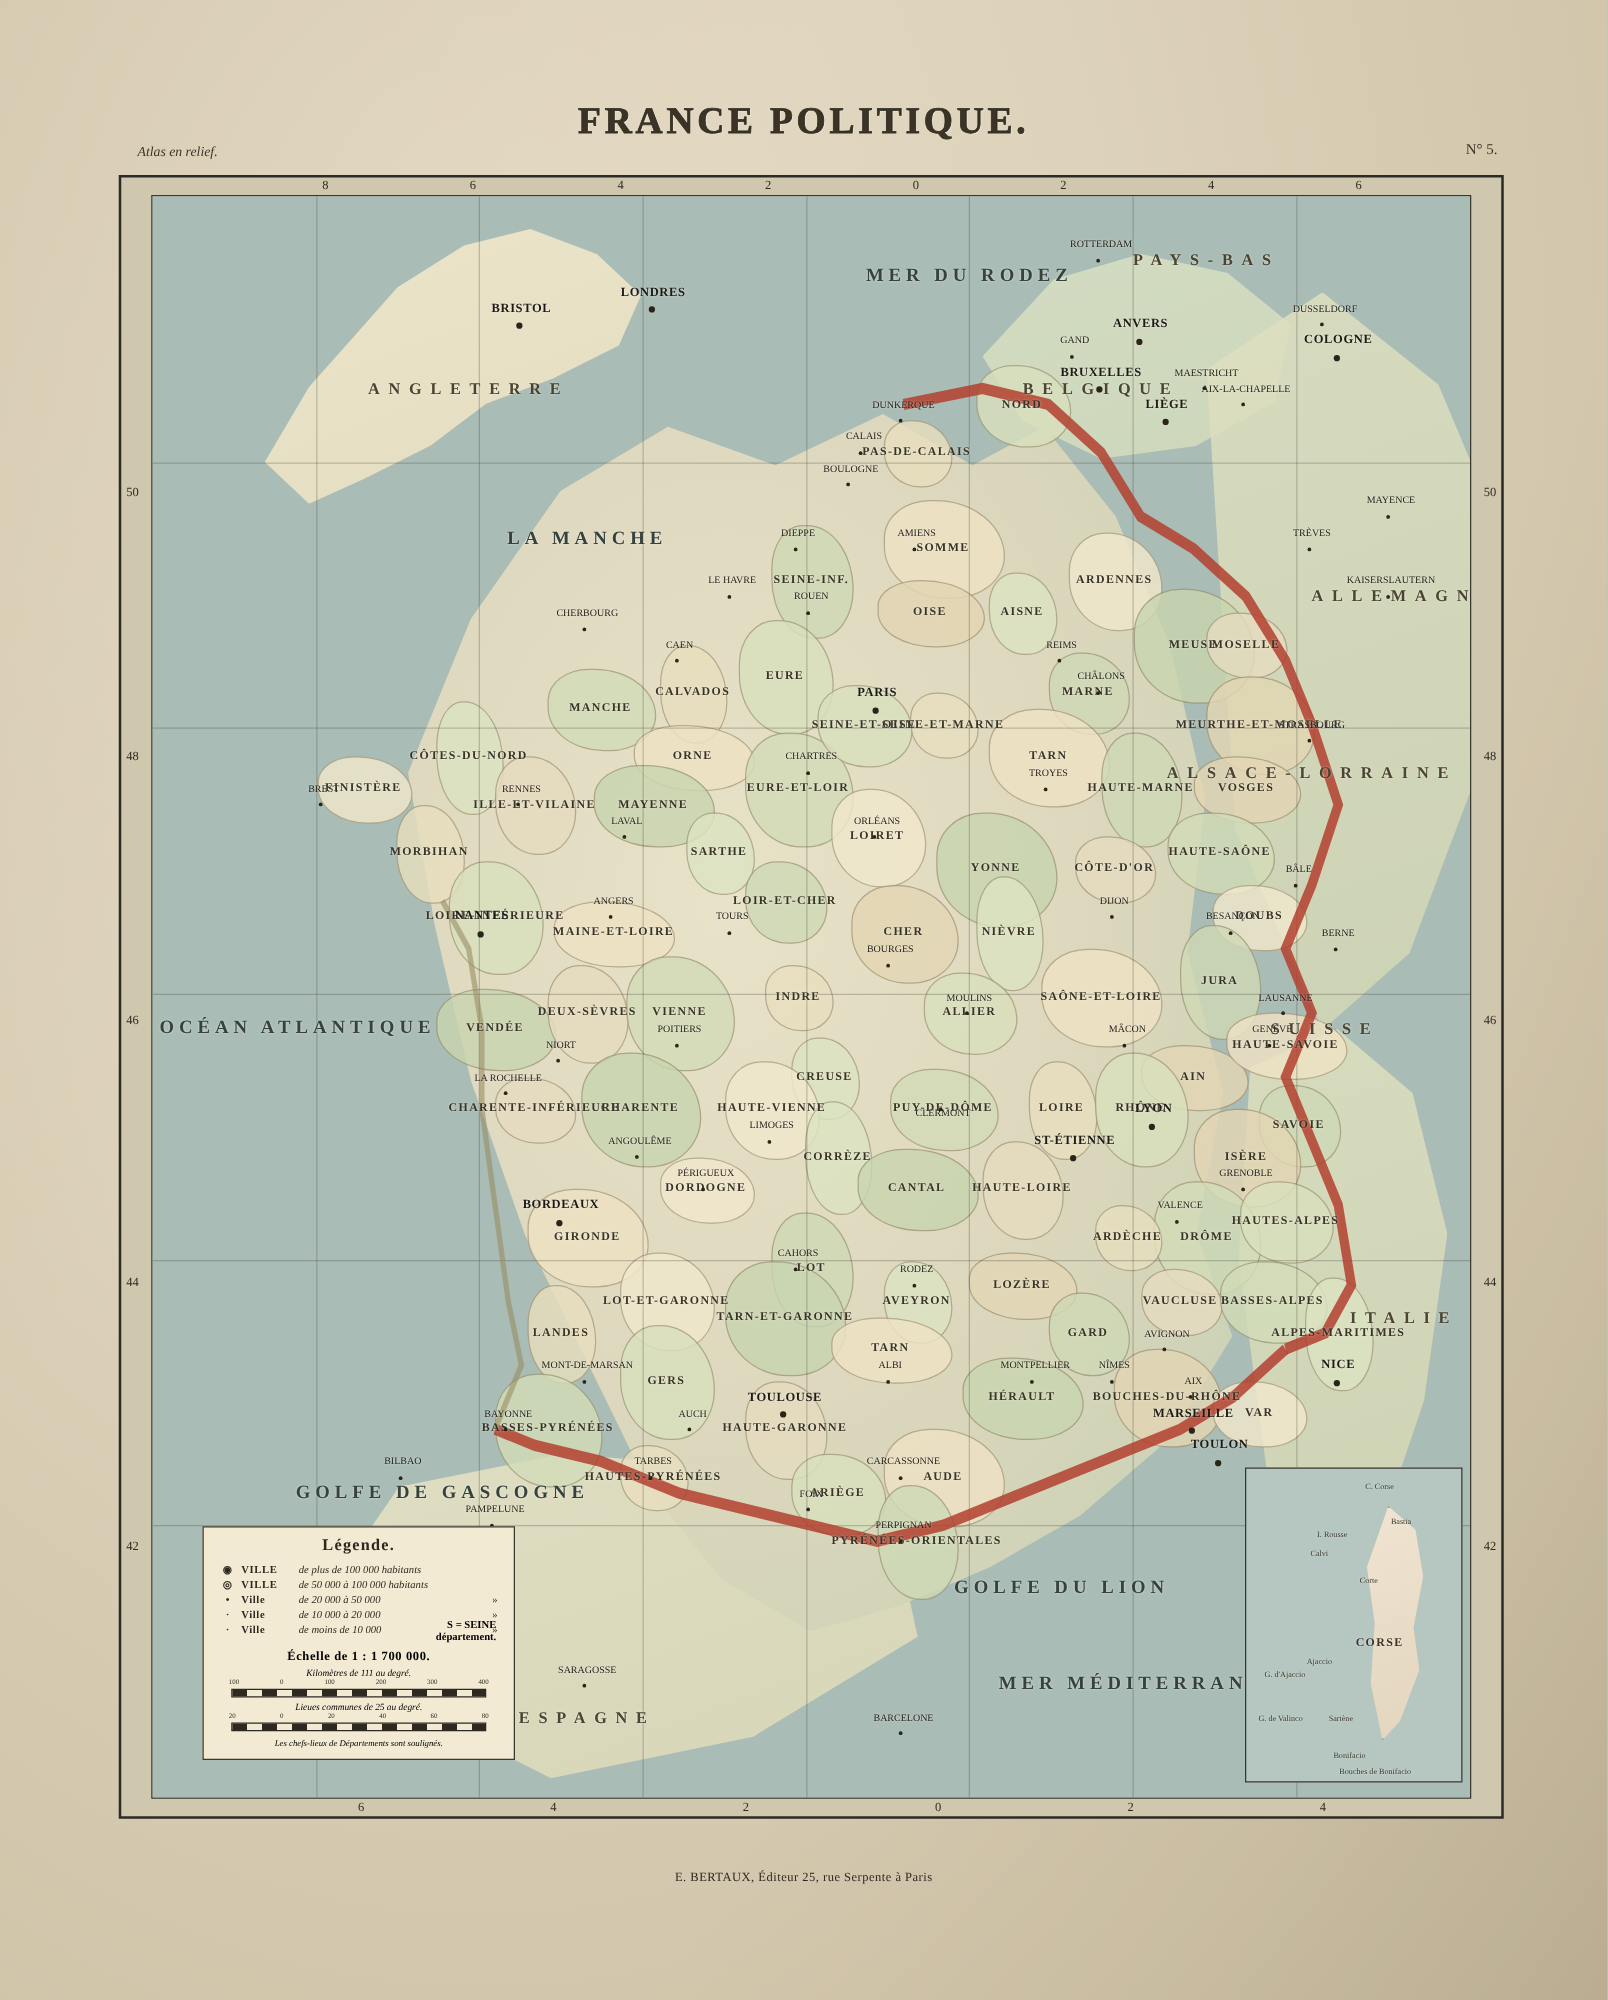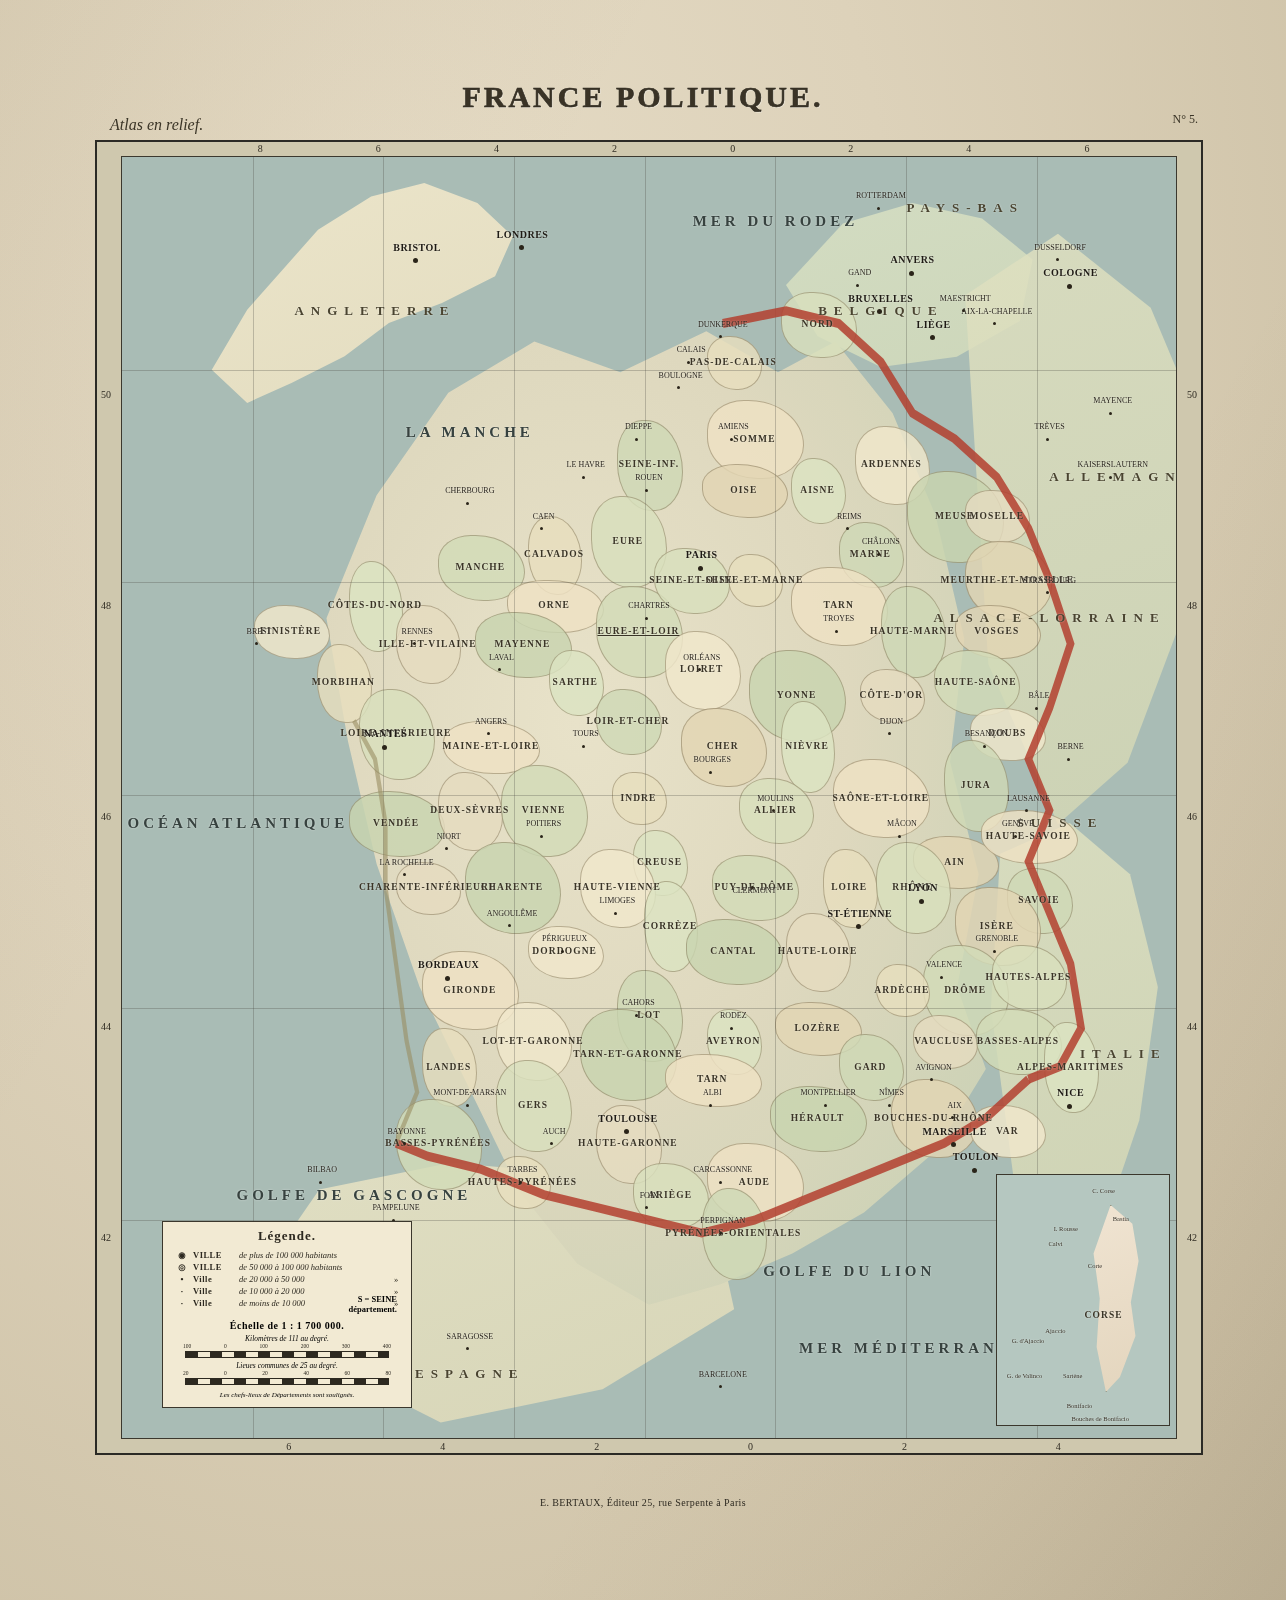--- a/index.html
+++ b/index.html
@@ -25,21 +25,21 @@
   }
   .title{
     position:absolute;left:0;right:0;top:80px;text-align:center;
     font-family:"Liberation Serif", serif;
     font-size:30px;font-weight:bold;letter-spacing:3px;
     color:#3a3326;
     -webkit-text-stroke:0.6px #2e2a20;
     text-shadow:1px 1px 0 rgba(255,255,255,.35);
   }
   .atlas-label{
-    position:absolute;left:110px;top:116px;font-size:16px;color:#3b3527;font-style:italic;
+    position:absolute;left:110px;top:116px;font-size:11px;color:#3b3527;font-style:italic;
   }
   .sheet-no{
     position:absolute;right:88px;top:112px;font-size:12px;color:#3b3527;
   }
   .map-frame{
     position:absolute;left:95px;top:140px;width:1108px;height:1315px;
     border:2px solid #2b2a25;
     box-sizing:border-box;
     background:#cfc8ae;
   }
@@ -363,21 +363,21 @@
         <div class="ml dept" style="left: 34%; top: 32%;">MANCHE</div>
         <div class="ml dept" style="left: 41%; top: 31%;">CALVADOS</div>
         <div class="ml dept" style="left: 48%; top: 30%;">EURE</div>
         <div class="ml dept" style="left: 41%; top: 35%;">ORNE</div>
         <div class="ml dept" style="left: 71%; top: 31%;">MARNE</div>
         <div class="ml dept" style="left: 84%; top: 33%;">MEURTHE-ET-MOSELLE</div>
         <div class="ml dept" style="left: 24%; top: 35%;">CÔTES-DU-NORD</div>
         <div class="ml dept" style="left: 16%; top: 37%;">FINISTÈRE</div>
         <div class="ml dept" style="left: 38%; top: 38%;">MAYENNE</div>
         <div class="ml dept" style="left: 29%; top: 38%;">ILLE-ET-VILAINE</div>
-        <div class="ml dept" style="left: 49%; top: 37%; text-decoration: underline;">EURE-ET-LOIR</div>
+        <div class="ml dept" style="left: 49%; top: 37%;">EURE-ET-LOIR</div>
         <div class="ml dept" style="left: 60%; top: 33%;">SEINE-ET-MARNE</div>
         <div class="ml dept" style="left: 54%; top: 33%;">SEINE-ET-OISE</div>
         <div class="ml dept" style="left: 68%; top: 35%;">TARN</div>
         <div class="ml dept" style="left: 75%; top: 37%;">HAUTE-MARNE</div>
         <div class="ml dept" style="left: 83%; top: 37%;">VOSGES</div>
         <div class="ml dept" style="left: 43%; top: 41%;">SARTHE</div>
         <div class="ml dept" style="left: 55%; top: 40%;">LOIRET</div>
         <div class="ml dept" style="left: 64%; top: 42%;">YONNE</div>
         <div class="ml dept" style="left: 73%; top: 42%;">CÔTE-D'OR</div>
         <div class="ml dept" style="left: 81%; top: 41%;">HAUTE-SAÔNE</div>

